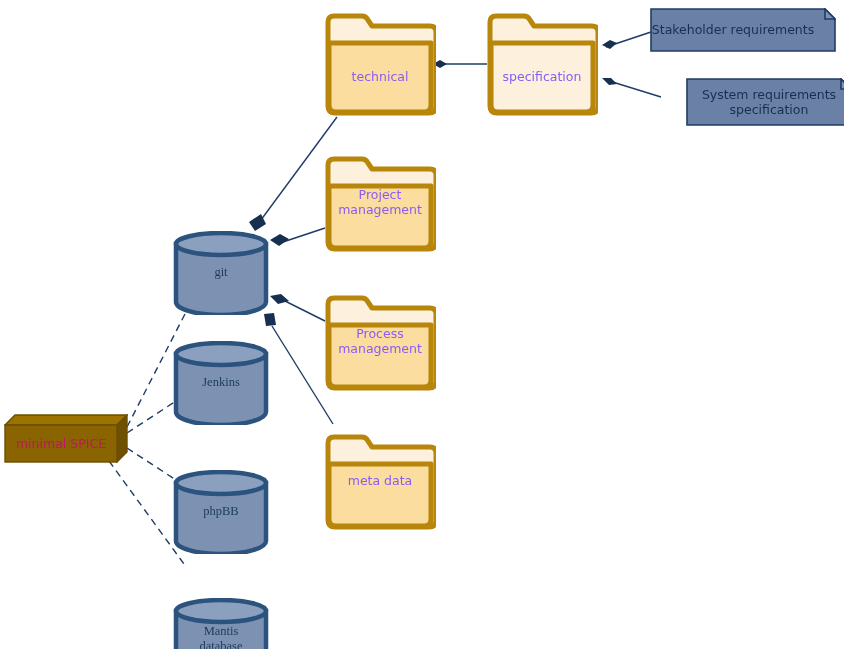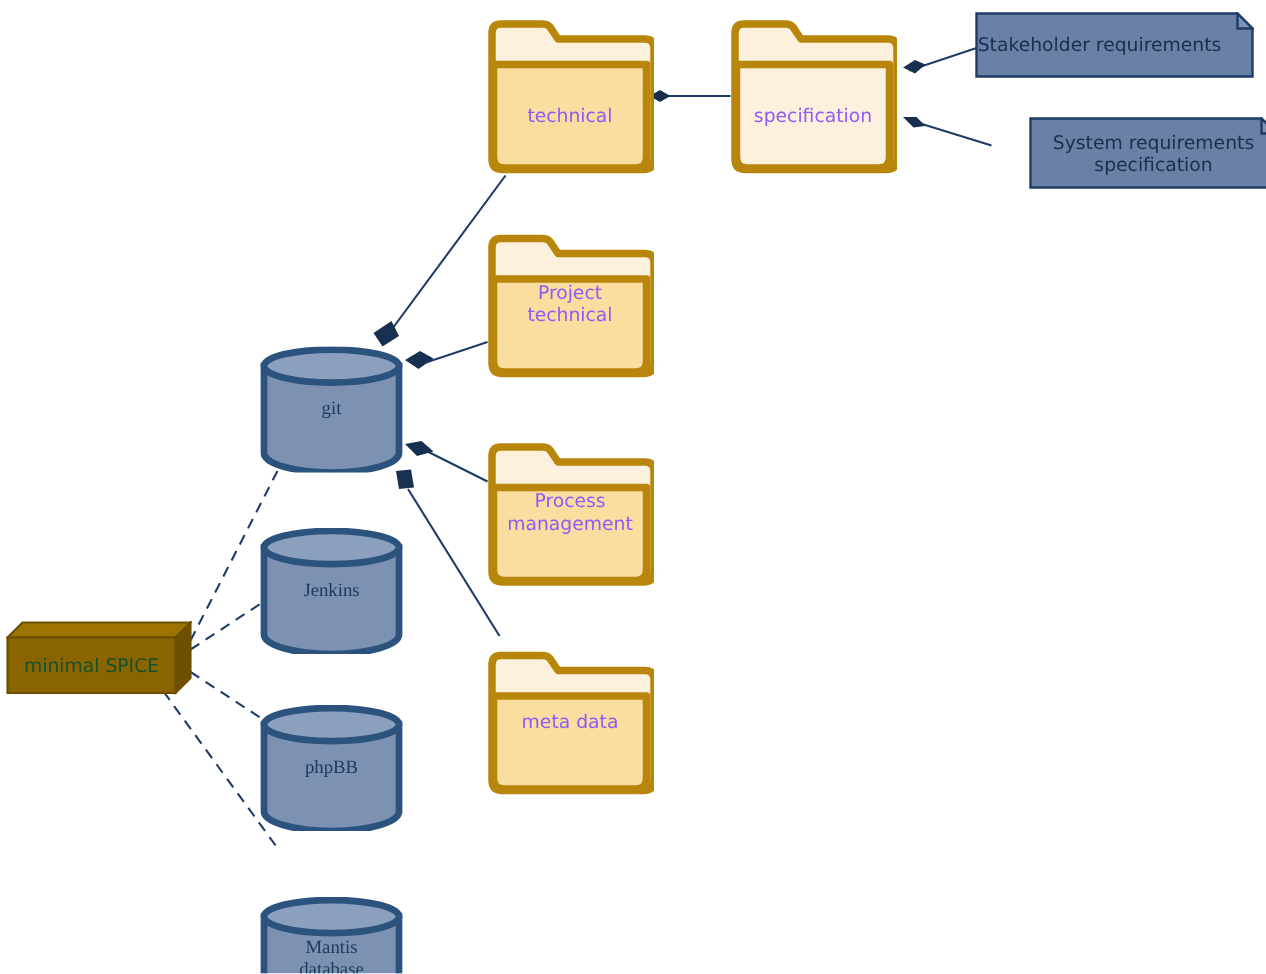--- a/index.html
+++ b/index.html
@@ -96,21 +96,21 @@
     position: absolute;
   }
   .node3d .node3d-svg {
     position: absolute;
     left: 0;
     top: 0;
   }
   .node3d .node3d-label {
     position: absolute;
     text-align: center;
-    color: #14532d;
+    color: #be185d;
     font-size: 12.5px;
     line-height: 15px;
     white-space: pre-line;
     pointer-events: none;
   }
 </style>
 </head>
 <body>
 
 <div id="canvas">
@@ -192,21 +192,21 @@
     </svg>
     <div class="folder-label" style="top:57px;">specification</div>
   </div>
 
   <div class="folder" style="left:324px; top:155px; width:112px; height:98px;">
     <svg class="folder-svg" width="112" height="98" viewBox="0 0 112 98" xmlns="http://www.w3.org/2000/svg">
       <path d="M4,10 q0,-6 6,-6 h28 q4,0 6,4 l4,6 h58 q6,0 6,6 v67 q0,7 -7,7 h-94 q-7,0 -7,-7 z" fill="#fdf0dc" stroke="#b8860b" stroke-width="5" stroke-linejoin="round"></path>
       <path d="M5,31 h102 v55 q0,7 -7,7 h-88 q-7,0 -7,-7 z" fill="#fbdda0" stroke="#b8860b" stroke-width="5" stroke-linejoin="round"></path>
     </svg>
     <div class="folder-label" style="top:32px;">Project
-technical</div>
+management</div>
   </div>
 
   <div class="folder" style="left:324px; top:294px; width:112px; height:98px;">
     <svg class="folder-svg" width="112" height="98" viewBox="0 0 112 98" xmlns="http://www.w3.org/2000/svg">
       <path d="M4,10 q0,-6 6,-6 h28 q4,0 6,4 l4,6 h58 q6,0 6,6 v67 q0,7 -7,7 h-94 q-7,0 -7,-7 z" fill="#fdf0dc" stroke="#b8860b" stroke-width="5" stroke-linejoin="round"></path>
       <path d="M5,31 h102 v55 q0,7 -7,7 h-88 q-7,0 -7,-7 z" fill="#fbdda0" stroke="#b8860b" stroke-width="5" stroke-linejoin="round"></path>
     </svg>
     <div class="folder-label" style="top:32px;">Process
 management</div>
   </div>
@@ -220,21 +220,21 @@
   </div>
 
   <div class="cylinder" style="left:172px; top:231px; width:98px; height:84px;">
     <svg class="cyl-svg" width="98" height="84" viewBox="0 0 98 84" xmlns="http://www.w3.org/2000/svg">
       <path d="M4,13 v58 a45,13 0 0 0 90,0 v-58 z" fill="#7d92b3" stroke="#2b537d" stroke-width="4.5"></path>
       <ellipse cx="49" cy="13" rx="45" ry="11" fill="#8ba0bf" stroke="#2b537d" stroke-width="4.5"></ellipse>
     </svg>
     <div class="cyl-label" style="top:34px;">git</div>
   </div>
 
-  <div class="cylinder" style="left:172px; top:341px; width:98px; height:104px;margin-top:11px;">
+  <div class="cylinder" style="left:172px; top:341px; width:98px; height:104px;">
     <svg class="cyl-svg" width="98" height="84" viewBox="0 0 98 84" xmlns="http://www.w3.org/2000/svg">
       <path d="M4,13 v58 a45,13 0 0 0 90,0 v-58 z" fill="#7d92b3" stroke="#2b537d" stroke-width="4.5"></path>
       <ellipse cx="49" cy="13" rx="45" ry="11" fill="#8ba0bf" stroke="#2b537d" stroke-width="4.5"></ellipse>
     </svg>
     <div class="cyl-label" style="top:34px;">Jenkins</div>
   </div>
 
   <div class="cylinder" style="left:172px; top:450px; width:98px; height:84px;margin-top:20px;">
     <svg class="cyl-svg" width="98" height="84" viewBox="0 0 98 84" xmlns="http://www.w3.org/2000/svg">
       <path d="M4,13 v58 a45,13 0 0 0 90,0 v-58 z" fill="#7d92b3" stroke="#2b537d" stroke-width="4.5"></path>

